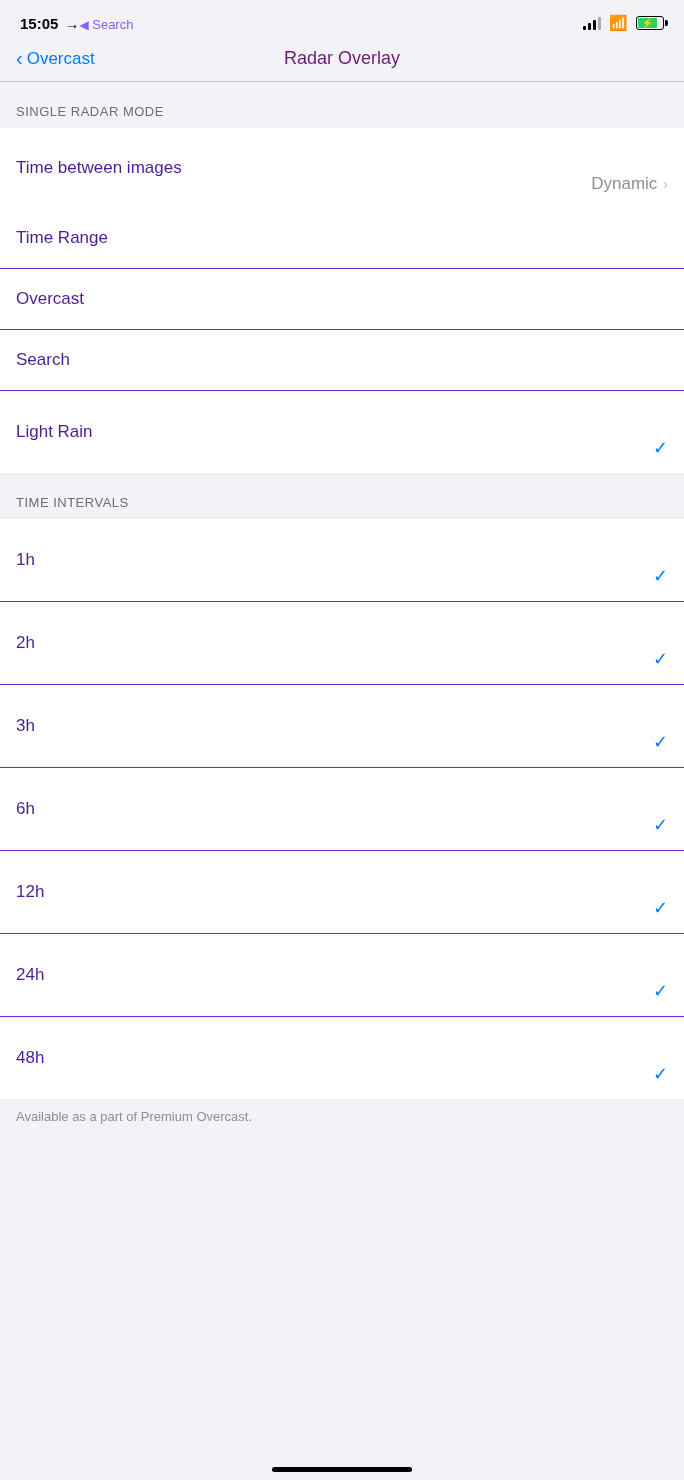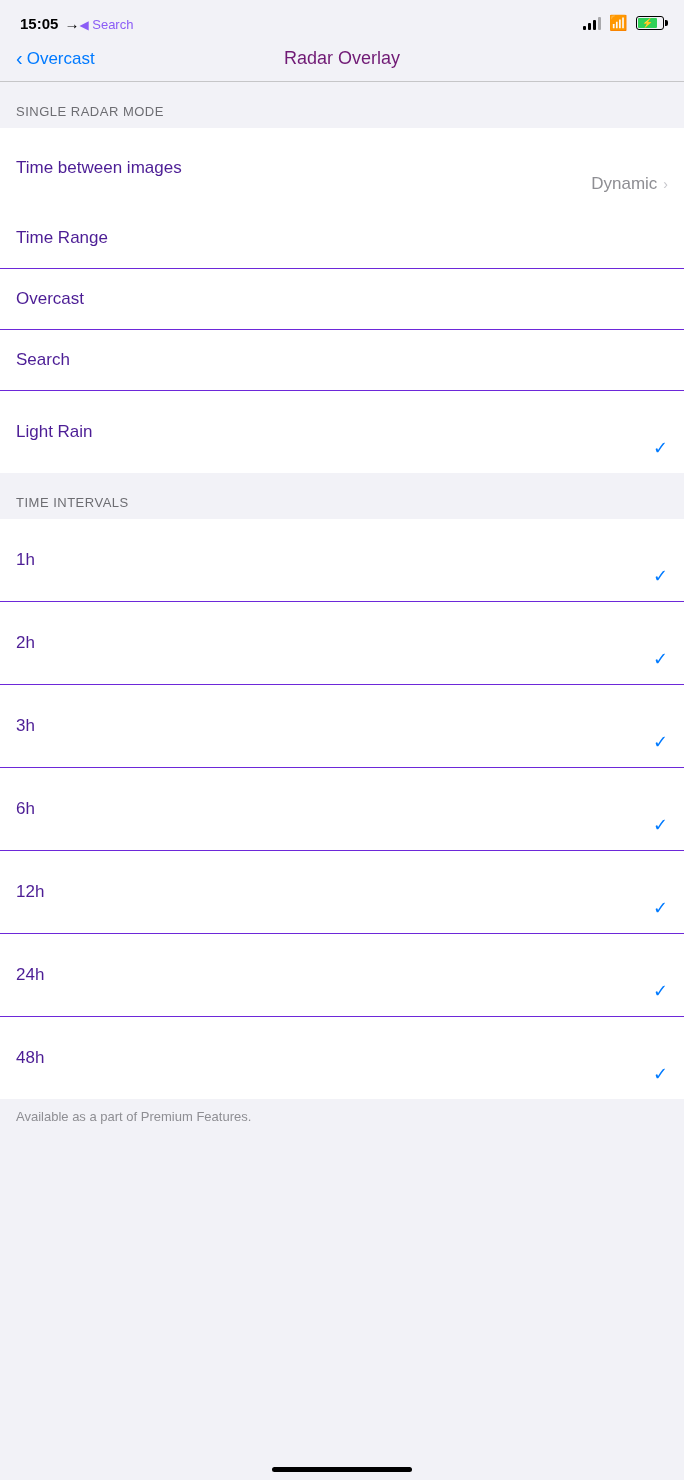--- a/index.html
+++ b/index.html
@@ -305,16 +305,16 @@
           <span class="checkmark">✓</span>
         </div>
       </div>
       <div class="list-item">
         <span class="list-item-label">48h</span>
         <div class="list-item-value">
           <span class="checkmark">✓</span>
         </div>
       </div>
     </div>
-    <div class="footer-note">Available as a part of Premium Features.</div>
+    <div class="footer-note">Available as a part of Premium Overcast.</div>
   </div>
 
 <div class="home-indicator"></div>
 
 </body></html>

